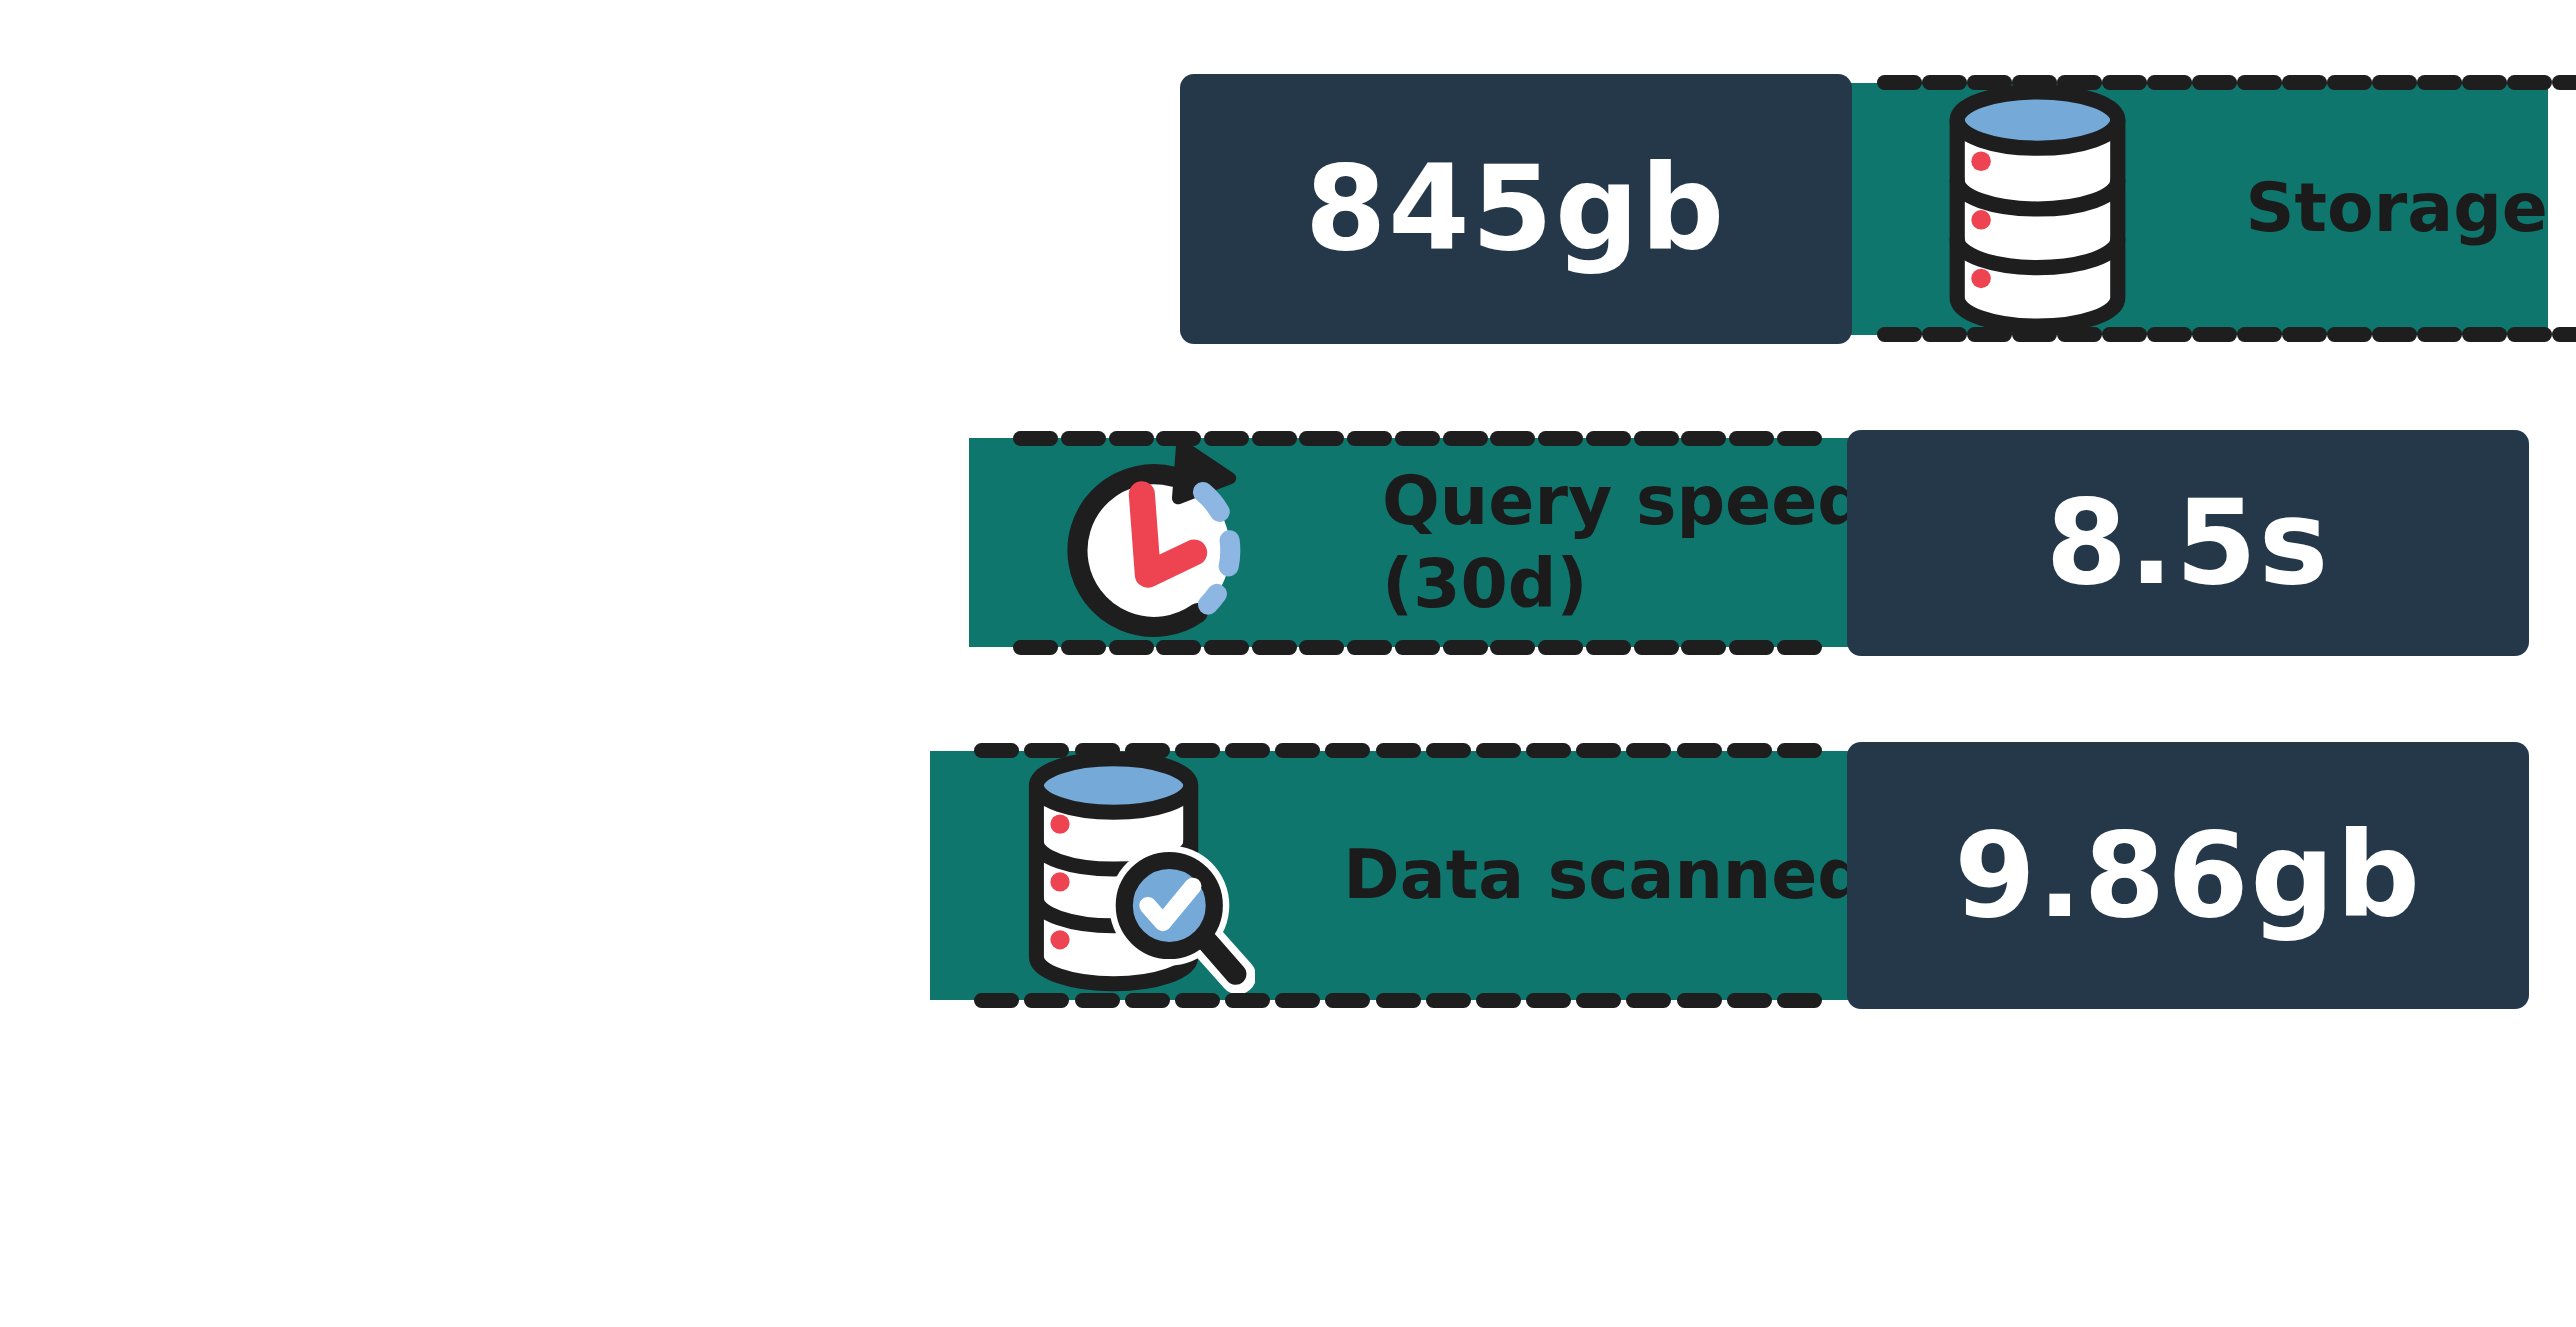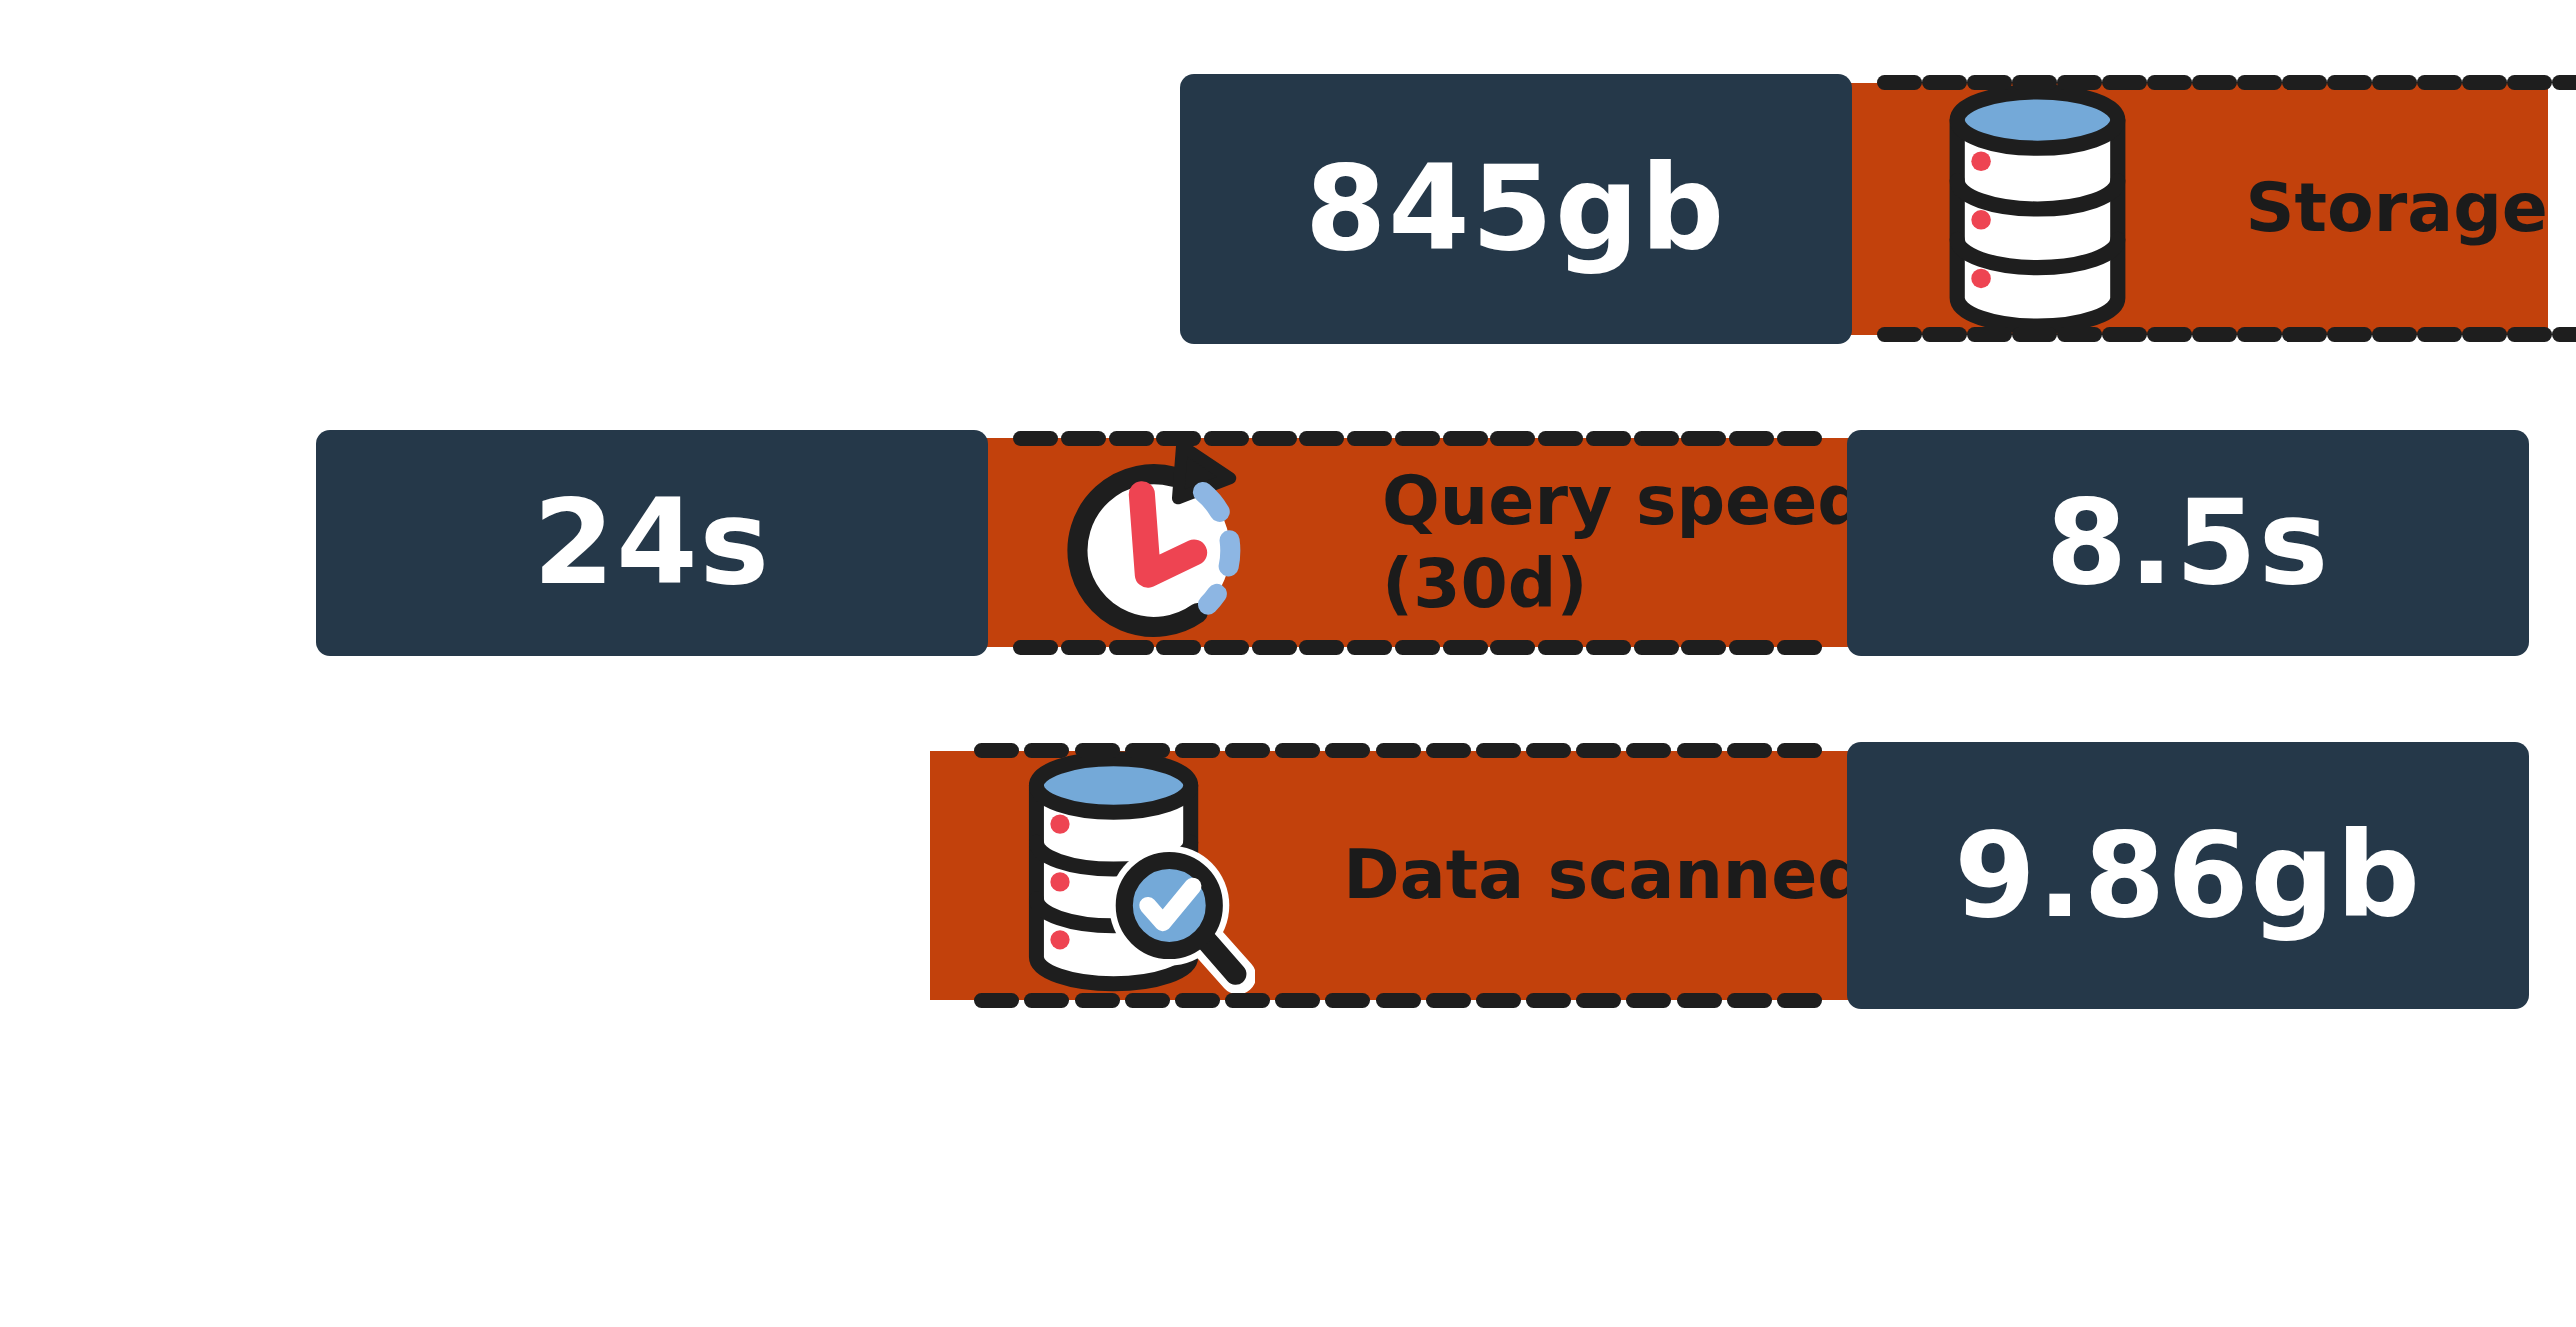--- a/index.html
+++ b/index.html
@@ -33,21 +33,21 @@
   .value-text {
     color: #ffffff;
     font-size: 117px;
     font-weight: bold;
     letter-spacing: 1.9px;
     line-height: 1;
   }
   .mid-panel {
     position: relative; z-index: 1;
     flex: 1;
-    background: #c2410c;
+    background: #0f766e;
     margin: 8.8px -19px 8.8px -19px;
     display: flex; align-items: center;
     padding-left: 85px;
     box-sizing: border-box;
   }
   .dash-row {
     position: absolute; left: 44px; right: 44px;
     height: 15px;
     display: flex; justify-content: space-between;
     pointer-events: none;
@@ -132,23 +132,20 @@
           <circle cx="24" cy="36" r="4.5" fill="#ee4452"></circle>
           <circle cx="24" cy="63" r="4.5" fill="#ee4452"></circle>
           <circle cx="24" cy="90" r="4.5" fill="#ee4452"></circle>
         </svg>
       </div>
       <div class="metric-label">Storage</div>
     </div>
   </div>
 
   <div class="metric-row">
-    <div class="value-box left">
-      <span class="value-text">24s</span>
-    </div>
     <div class="mid-panel">
       <div class="dash-row top">
           <span class="dash"></span>
           <span class="dash"></span>
           <span class="dash"></span>
           <span class="dash"></span>
           <span class="dash"></span>
           <span class="dash"></span>
           <span class="dash"></span>
           <span class="dash"></span>

